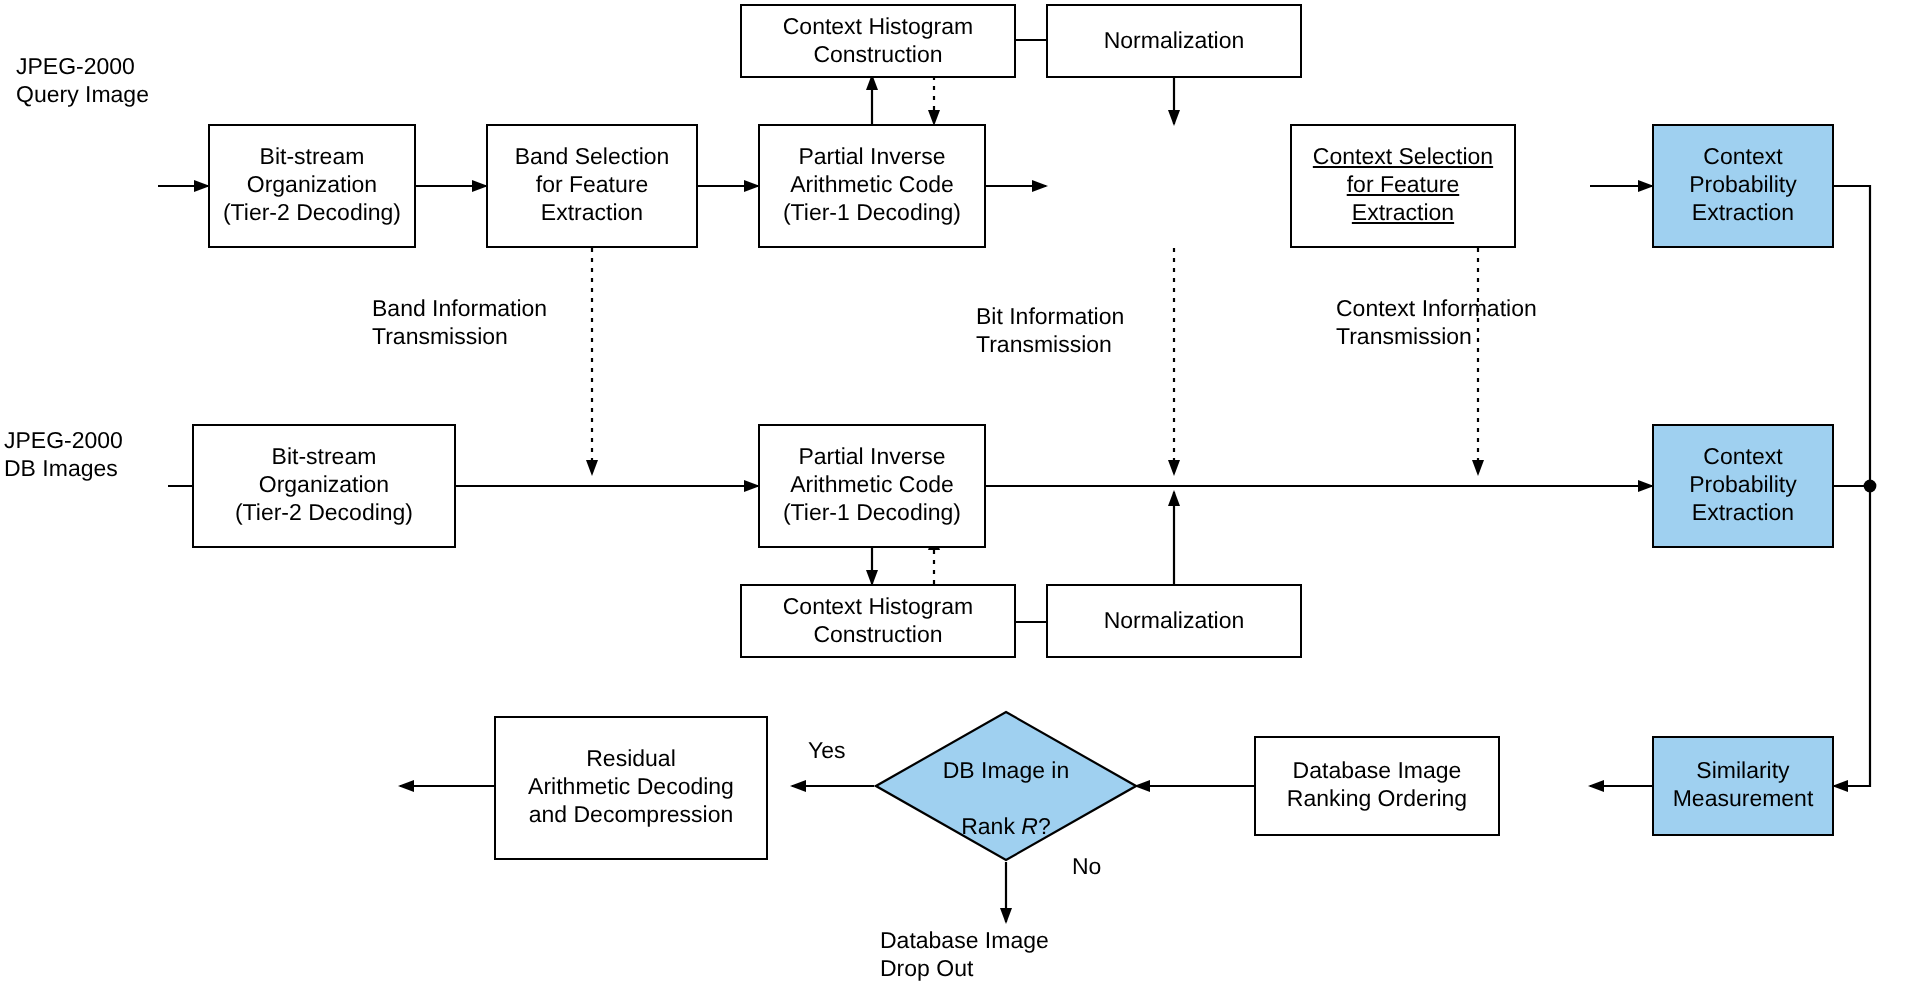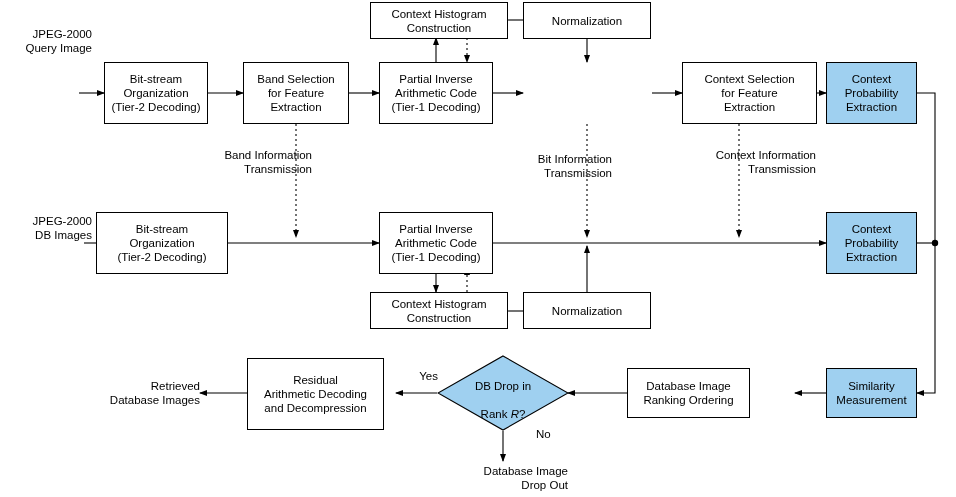--- a/index.html
+++ b/index.html
@@ -31,21 +31,21 @@
     padding: 2px;
   }
   .box.blue {
     background: #9fd0f0;
   }
   .label {
     position: absolute;
     font-size: 11.5px;
     line-height: 14px;
     color: #000000;
-    text-align: right;
+    text-align: left;
     white-space: pre-line;
   }
   .label.left {
     text-align: left;
   }
   .diamond-wrap {
     position: absolute;
   }
   .diamond-shape {
     position: absolute;
@@ -152,22 +152,20 @@
       <line x1="467" y1="38" x2="467" y2="62" marker-end="url(#arrowd)"></line>
 
       <line x1="467" y1="292" x2="467" y2="268" marker-end="url(#arrowd)"></line>
     </g>
   </svg>
 
   <div class="label" style="left:8px; top:27px; width:84px;">JPEG-2000
 Query Image</div>
   <div class="label" style="left:2px; top:214px; width:90px;">JPEG-2000
 DB Images</div>
-  <div class="label" style="left:98px; top:379px; width:102px;">Retrieved
-Database Images</div>
   <div class="label" style="left:440px; top:464px; width:128px;">Database Image
 Drop Out</div>
 
   <div class="label" style="left:186px; top:148px; width:126px;">Band Information
 Transmission</div>
   <div class="label" style="left:488px; top:152px; width:124px;">Bit Information
 Transmission</div>
   <div class="label" style="left:668px; top:148px; width:148px;">Context Information
 Transmission</div>
 
@@ -177,21 +175,21 @@
 
   <div class="box" style="left:104px; top:62px; width:104px; height:62px;">Bit-stream
 Organization
 (Tier-2 Decoding)</div>
   <div class="box" style="left:243px; top:62px; width:106px; height:62px;">Band Selection
 for Feature
 Extraction</div>
   <div class="box" style="left:379px; top:62px; width:114px; height:62px;">Partial Inverse
 Arithmetic Code
 (Tier-1 Decoding)</div>
-  <div class="box" style="left:682px; top:62px; width:135px; height:62px;">Context Selection
+  <div class="box" style="left:645px; top:62px; width:113px; height:62px;text-decoration:underline;">Context Selection
 for Feature
 Extraction</div>
   <div class="box blue" style="left:826px; top:62px; width:91px; height:62px;">Context
 Probability
 Extraction</div>
 
   <div class="box" style="left:96px; top:212px; width:132px; height:62px;">Bit-stream
 Organization
 (Tier-2 Decoding)</div>
   <div class="box" style="left:379px; top:212px; width:114px; height:62px;">Partial Inverse
@@ -212,21 +210,21 @@
 Ranking Ordering</div>
   <div class="box blue" style="left:826px; top:368px; width:91px; height:50px;">Similarity
 Measurement</div>
 
   <div class="diamond-wrap" style="left:437px; top:355px; width:132px; height:76px;">
     <svg class="diamond-shape" width="132" height="76" viewBox="0 0 132 76">
       <polygon points="66,1 131,38 66,75 1,38" fill="#9fd0f0" stroke="#000" stroke-width="1.1"></polygon>
     </svg>
     <div class="diamond-text">
       <span>
-        <span>DB Drop in</span><br>
+        <span>DB Image in</span><br>
         <span>Rank </span><span class="ital">R</span><span>?</span>
       </span>
     </div>
   </div>
 
   <div class="label" style="left:404px; top:369px; width:34px;">Yes</div>
   <div class="label left" style="left:524px; top:427px; width:30px;padding-left:12px;">No</div>
 
 </div>
 

